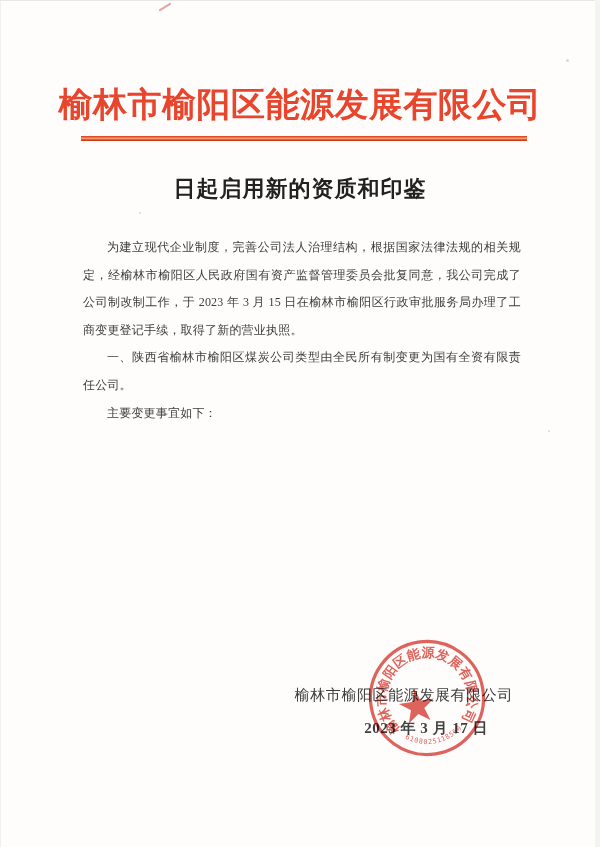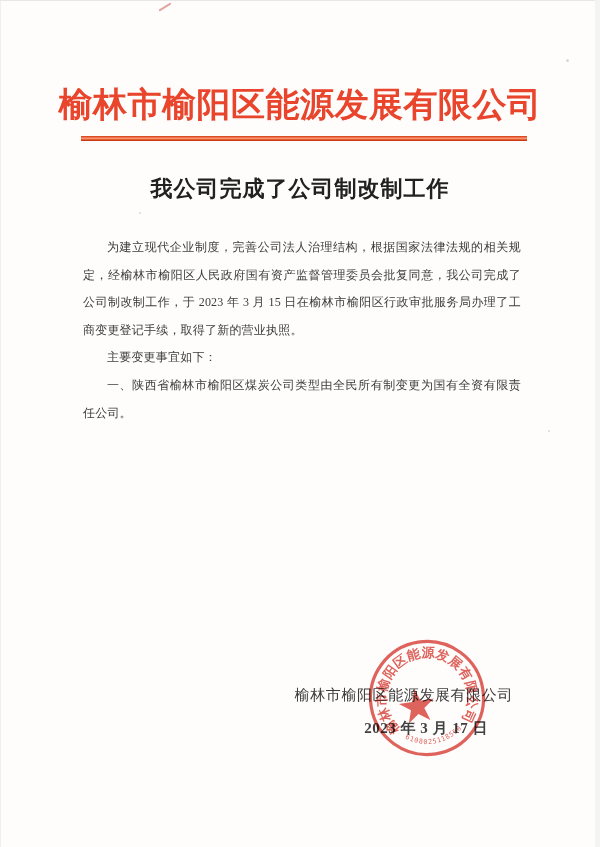--- a/index.html
+++ b/index.html
@@ -99,26 +99,26 @@
 
   <div class="pen-mark"></div>
   <div class="speck s1"></div>
   <div class="speck s2"></div>
   <div class="speck s3"></div>
 
   <div class="letterhead">榆林市榆阳区能源发展有限公司</div>
 
   <div class="red-divider"></div>
 
-  <div class="doc-title">我公司完成了公司制改制工作</div>
+  <div class="doc-title">日起启用新的资质和印鉴</div>
 
   <div class="doc-body">
     <p>为建立现代企业制度，完善公司法人治理结构，根据国家法律法规的相关规定，经榆林市榆阳区人民政府国有资产监督管理委员会批复同意，我公司完成了公司制改制工作，于 2023 年 3 月 15 日在榆林市榆阳区行政审批服务局办理了工商变更登记手续，取得了新的营业执照。</p>
+    <p>一、陕西省榆林市榆阳区煤炭公司类型由全民所有制变更为国有全资有限责任公司。</p>
     <p>主要变更事宜如下：</p>
-    <p>一、陕西省榆林市榆阳区煤炭公司类型由全民所有制变更为国有全资有限责任公司。</p>
   </div>
 
   <div class="sig-company">榆林市榆阳区能源发展有限公司</div>
 
   <div class="sig-date">2023 年 3 月 17 日</div>
 
   <svg class="seal" viewBox="0 0 160 160" xmlns="http://www.w3.org/2000/svg" aria-hidden="true">
     <g transform="rotate(-9 80 80)" fill="#d94840">
       <circle cx="80" cy="80" r="56.5" fill="none" stroke="#d94840" stroke-width="3.2"></circle>
       <defs>

